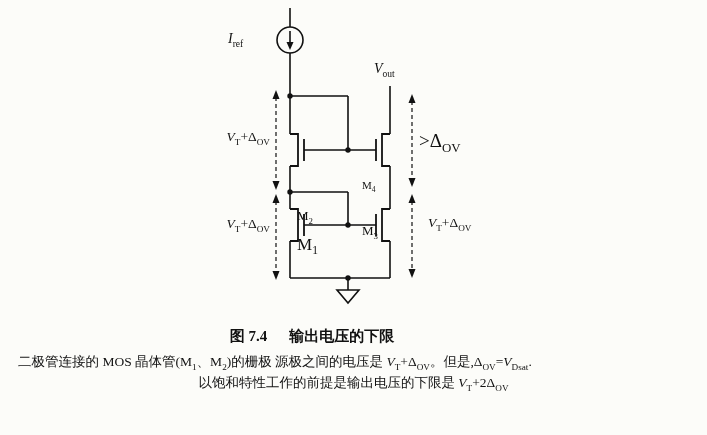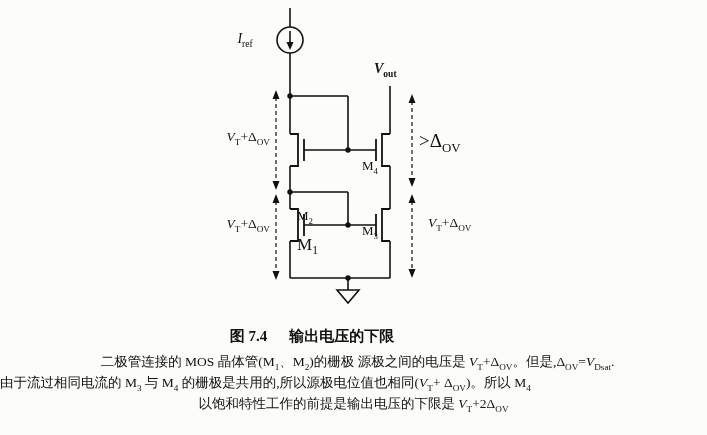--- a/index.html
+++ b/index.html
@@ -14,21 +14,21 @@
   .lbl{position:absolute;font-size:14px;white-space:nowrap;line-height:1.1;}
   .lbl i{font-style:italic;}
   sub{font-size:0.68em;line-height:0;}
   .caption{
     position:absolute;left:0;top:327px;width:624px;
     text-align:center;font-weight:bold;font-size:15px;
   }
   .caption .figno{margin-right:22px;}
   .bodytext{position:absolute;left:0;top:351px;width:707px;font-size:13.5px;line-height:21px;}
   .bodytext p{margin:0;white-space:nowrap;}
-  .bodytext .l1{padding-left:8px;text-align:center;}
+  .bodytext .l1{padding-left:18px;}
   .bodytext .l3{text-align:center;}
 </style>
 </head>
 <body>
 
 <div class="page">
 
   <div class="fig">
     <svg width="707" height="320" viewBox="0 0 707 320">
 
@@ -118,37 +118,36 @@
         <line x1="412" y1="101" x2="412" y2="181" stroke-dasharray="4 3"></line>
         <polygon points="412,94 408.5,103 415.5,103" fill="#111" stroke="none"></polygon>
         <polygon points="412,187 408.5,178 415.5,178" fill="#111" stroke="none"></polygon>
 
         <line x1="412" y1="201" x2="412" y2="271" stroke-dasharray="4 3"></line>
         <polygon points="412,194 408.5,203 415.5,203" fill="#111" stroke="none"></polygon>
         <polygon points="412,278 408.5,269 415.5,269" fill="#111" stroke="none"></polygon>
       </g>
     </svg>
 
-    <span class="lbl" style="left:220px;top:31px;width:50px;text-align:center;"><i>I</i><sub>ref</sub></span>
-    <span class="lbl" style="left:374px;top:61px;font-weight:bold;"><i>V</i><sub>out</sub></span>
+    <span class="lbl" style="left:228px;top:31px;width:50px;text-align:left;"><i>I</i><sub>ref</sub></span>
+    <span class="lbl" style="left:374px;top:61px;"><i>V</i><sub>out</sub></span>
 
     <span class="lbl" style="left:297px;top:161px;font-size:13px;margin-top:48px;">M<sub>2</sub></span>
-    <span class="lbl" style="left:362px;top:159px;font-size:13px;">M<sub>4</sub></span>
+    <span class="lbl" style="left:362px;top:179px;font-size:11px;">M<sub>4</sub></span>
     <span class="lbl" style="left:297px;top:236px;font-size:17px;">M<sub>1</sub></span>
     <span class="lbl" style="left:362px;top:224px;font-size:13px;">M<sub>3</sub></span>
 
     <span class="lbl" style="left:186px;top:130px;width:84px;text-align:right;font-size:13.5px;"><i>V</i><sub>T</sub>+Δ<sub>OV</sub></span>
     <span class="lbl" style="left:186px;top:217px;width:84px;text-align:right;font-size:13.5px;"><i>V</i><sub>T</sub>+Δ<sub>OV</sub></span>
     <span class="lbl" style="left:419px;top:131px;font-size:19px;">&gt;Δ<sub>OV</sub></span>
     <span class="lbl" style="left:428px;top:216px;font-size:13.5px;"><i>V</i><sub>T</sub>+Δ<sub>OV</sub></span>
   </div>
 
   <div class="caption">
     <span class="figno">图 7.4</span><span>输出电压的下限</span>
   </div>
 
   <div class="bodytext">
     <p class="l1">二极管连接的 MOS 晶体管(M<sub>1</sub>、M<sub>2</sub>)的栅极 源极之间的电压是 <i>V</i><sub>T</sub>+Δ<sub>OV</sub>。但是,Δ<sub>OV</sub>=<i>V</i><sub>Dsat</sub>.</p>
-    <p class="l2">由于流过相同电流的 M<sub>3</sub> 与 M<sub>4</sub> 的栅极是共用的,所以源极电位值也相同(<i>V</i><sub>T</sub>+ Δ<sub>OV</sub>)。所以 M<sub>4</sub></p>
     <p class="l3">以饱和特性工作的前提是输出电压的下限是 <i>V</i><sub>T</sub>+2Δ<sub>OV</sub></p>
   </div>
 
 </div>
 
 </body></html>

